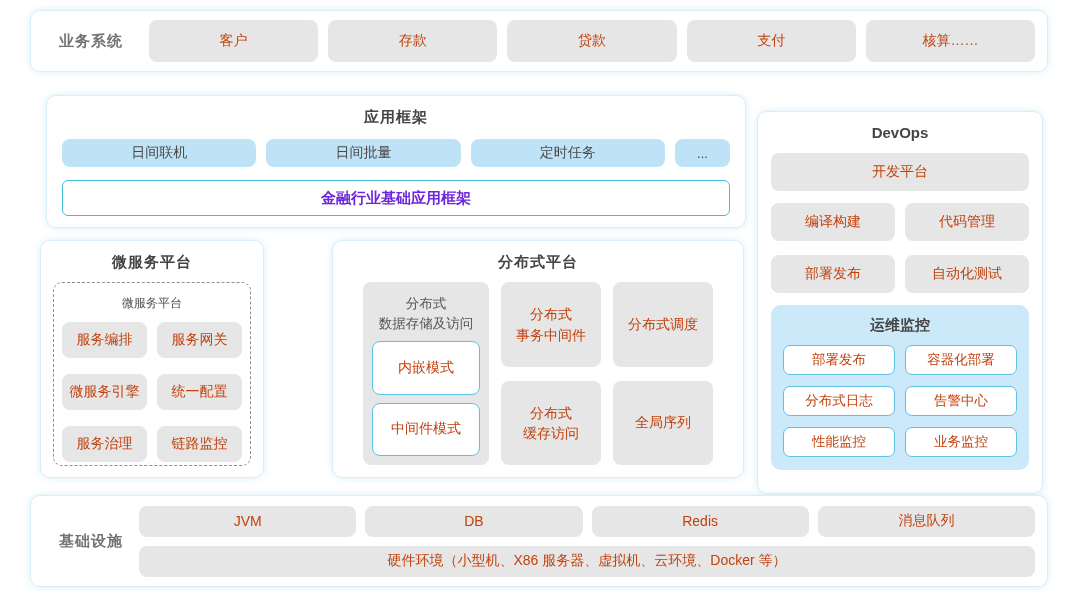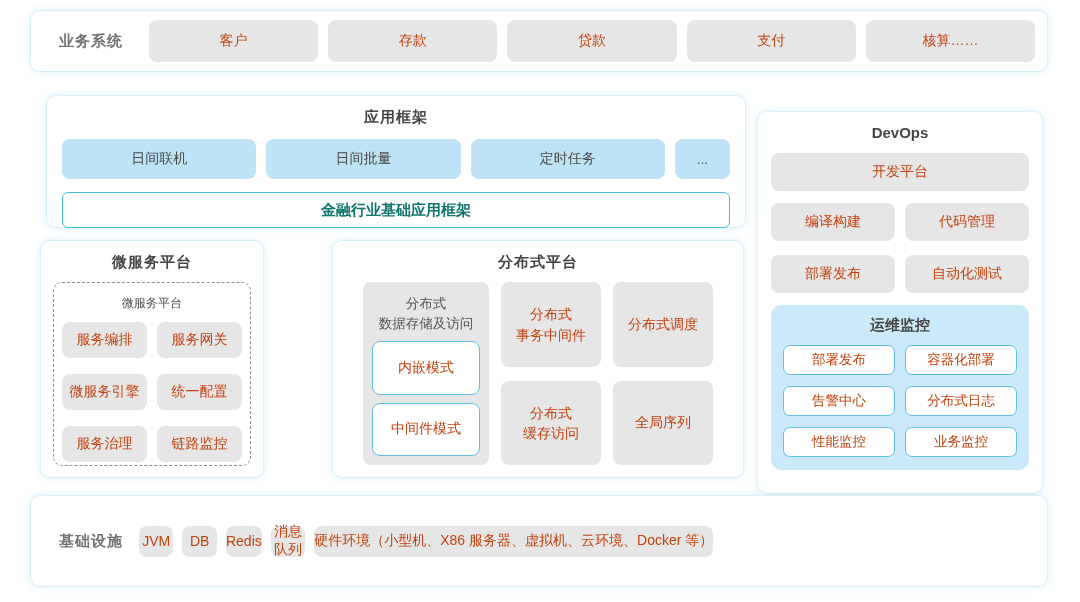--- a/index.html
+++ b/index.html
@@ -16,24 +16,24 @@
   .side-label{font-size:15px;color:#737373;font-weight:600;letter-spacing:1px;flex:0 0 96px;text-align:center;}
 
   
   .biz{left:30px;top:10px;width:1018px;height:62px;display:flex;align-items:center;padding:0 12px;gap:10px;}
   .biz .node{flex:1;height:42px;}
 
   
   .appfw{left:46px;top:95px;width:700px;height:133px;padding:10px 15px 0;}
   .appfw .sec-title{margin:2px 0 12px;}
   .appfw-row{display:flex;gap:10px;}
-  .appfw-row .node{flex:1;height:40px;}
+  .appfw-row .node{flex:1;height:28px;}
   .appfw-row .node.small{flex:0 0 55px;font-size:13px;}
   .base-box{margin-top:13px;height:34px;border:1px solid #43bddc;border-radius:6px;background:#fff;
-            display:flex;align-items:center;justify-content:center;color:#0f766e;font-weight:700;font-size:15px;}
+            display:flex;align-items:center;justify-content:center;color:#6d28d9;font-weight:700;font-size:15px;}
 
   
   .devops{left:757px;top:111px;width:286px;height:383px;padding:10px 13px 0;}
   .devops .sec-title{margin:2px 0 12px;letter-spacing:0;}
   .devops .wide{height:38px;}
   .devops-grid{display:grid;grid-template-columns:1fr 1fr;gap:14px 10px;margin-top:12px;}
   .devops-grid .node{height:38px;}
   .mon{margin-top:12px;background:#cbe9f8;border-radius:10px;padding:9px 12px 13px;}
   .mon .sec-title{margin:2px 0 10px;}
   .mon-grid{display:grid;grid-template-columns:1fr 1fr;gap:11px 10px;}
@@ -52,21 +52,21 @@
   .dist .sec-title{margin:0 0 10px;}
   .dist-grid{display:grid;grid-template-columns:126px 1fr 1fr;grid-template-rows:85px 84px;gap:14px 12px;}
   .storage{grid-row:1 / span 2;background:#e6e6e6;border-radius:8px;padding:8px 9px 9px;
            display:flex;flex-direction:column;box-sizing:border-box;}
   .storage-label{font-size:13.5px;color:#555;text-align:center;margin:4px 0 8px;}
   .storage .node-white{flex:1;border-radius:8px;font-size:14px;}
   .storage .node-white + .node-white{margin-top:8px;}
 
   
   .infra{left:30px;top:495px;width:1018px;height:92px;display:flex;align-items:center;padding:0 12px;}
-  .infra-col{flex:1;display:flex;flex-direction:row;gap:9px;}
+  .infra-col{flex:1;display:flex;flex-direction:column;gap:9px;}
   .infra-row{display:flex;gap:9px;}
   .infra-row .node{flex:1;height:31px;}
   .hw{height:31px;}
 </style>
 </head>
 <body>
 
 <div class="canvas">
 
   <div class="panel biz">
@@ -96,22 +96,22 @@
       <div class="node">编译构建</div>
       <div class="node">代码管理</div>
       <div class="node">部署发布</div>
       <div class="node">自动化测试</div>
     </div>
     <div class="mon">
       <div class="sec-title">运维监控</div>
       <div class="mon-grid">
         <div class="node node-white">部署发布</div>
         <div class="node node-white">容器化部署</div>
+        <div class="node node-white">分布式日志</div>
         <div class="node node-white">告警中心</div>
-        <div class="node node-white">分布式日志</div>
         <div class="node node-white">性能监控</div>
         <div class="node node-white">业务监控</div>
       </div>
     </div>
   </div>
 
   <div class="panel micro">
     <div class="sec-title">微服务平台</div>
     <div class="dash">
       <div class="dash-title">微服务平台</div>

